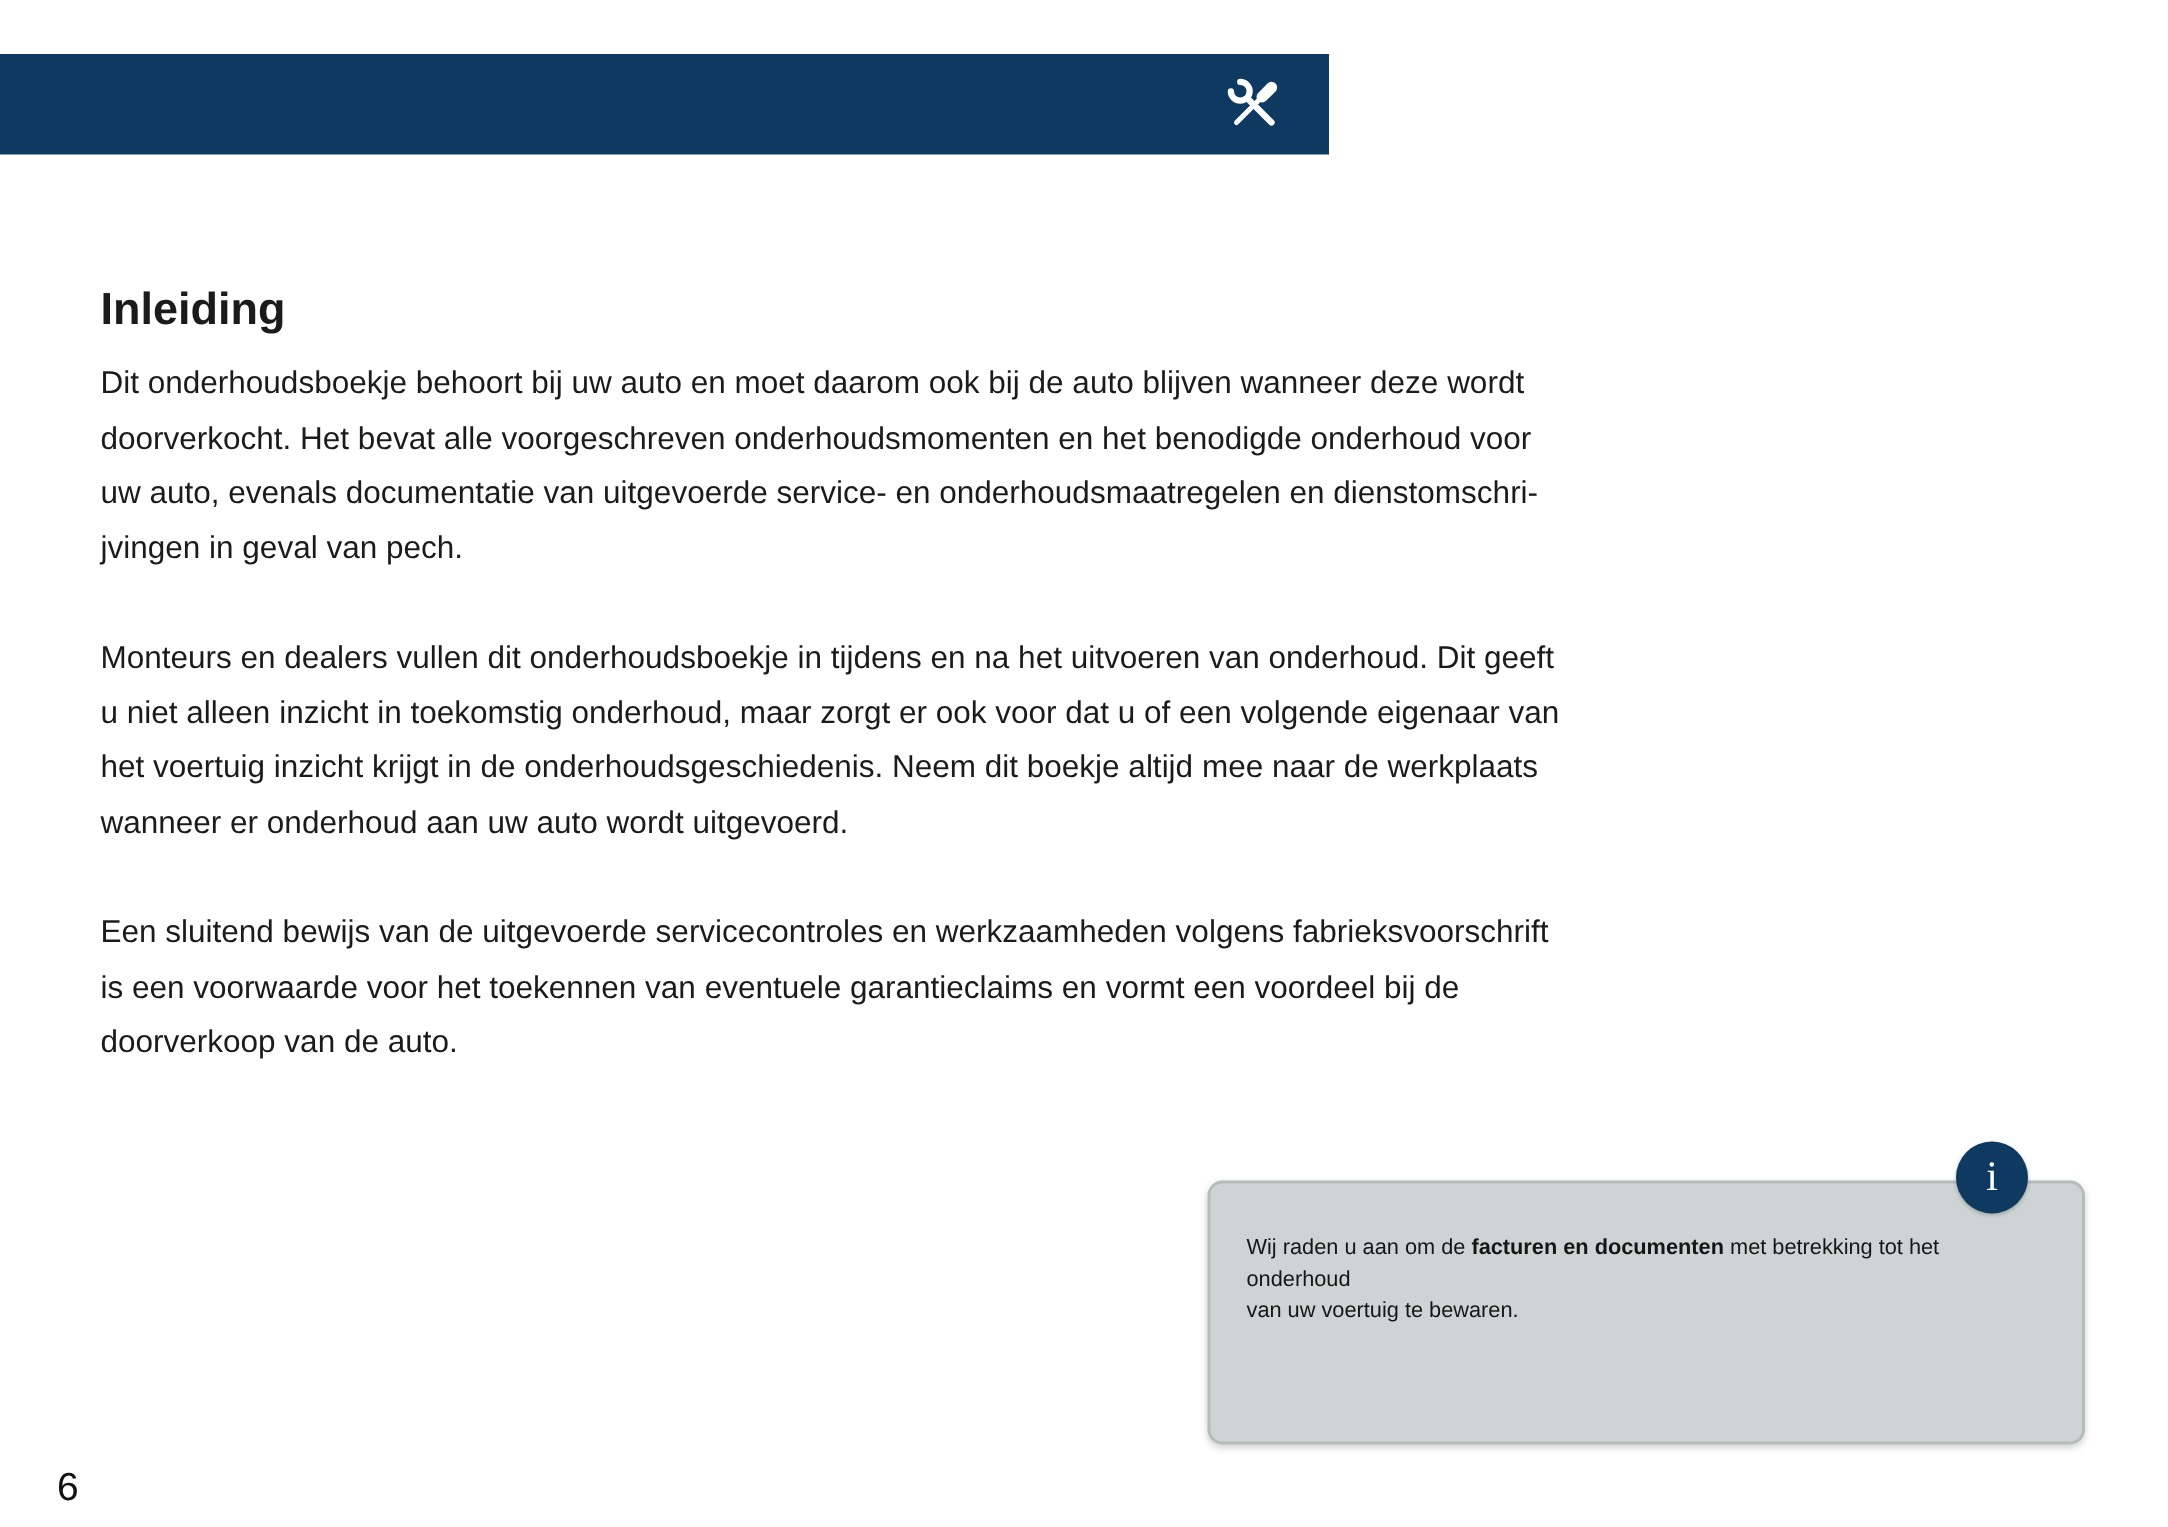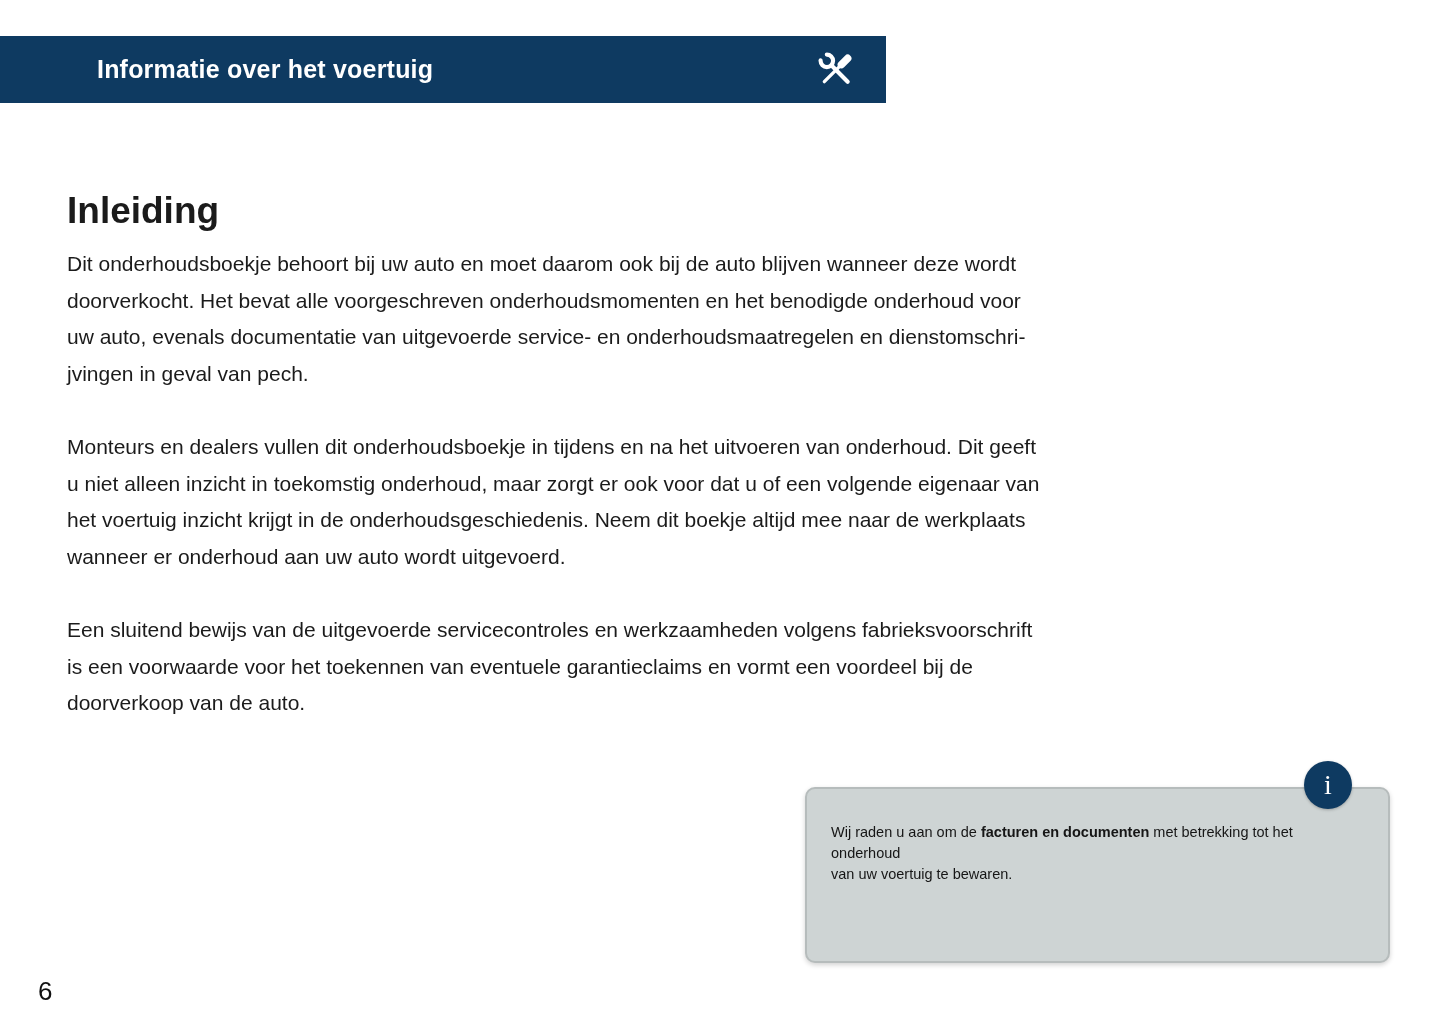--- a/index.html
+++ b/index.html
@@ -45,21 +45,21 @@
 
   
   .content {
     position: absolute;
     left: 67px;
     top: 190px;
     width: 1320px;
   }
   .content h2 {
     margin: 0 0 14px 0;
-    font-size: 37px;
+    font-size: 30px;
     font-weight: 700;
     color: #1b1b1b;
   }
   .content p {
     margin: 0 0 37px 0;
     font-size: 21px;
     line-height: 36.5px;
     white-space: pre-line;
     color: #1b1b1b;
   }
@@ -109,21 +109,20 @@
     font-size: 26px;
     color: #111111;
   }
 </style>
 </head>
 <body>
 
 <div class="page">
 
   <header class="titlebar">
-    <h1>Informatie over het voertuig</h1>
     <span class="tools">
       <svg viewBox="0 0 48 48" width="40" height="40" aria-hidden="true">
         <g stroke="#ffffff" fill="none" stroke-linecap="round">
           <line x1="10" y1="38" x2="29" y2="19" stroke-width="4"></line>
           <line x1="30.5" y1="17.5" x2="38" y2="10" stroke-width="9"></line>
           <line x1="19" y1="19" x2="38" y2="38" stroke-width="5"></line>
           <circle cx="13" cy="13" r="7.5" stroke-width="5" stroke-dasharray="35 12.2" transform="rotate(-90 13 13)"></circle>
         </g>
       </svg>
     </span>

